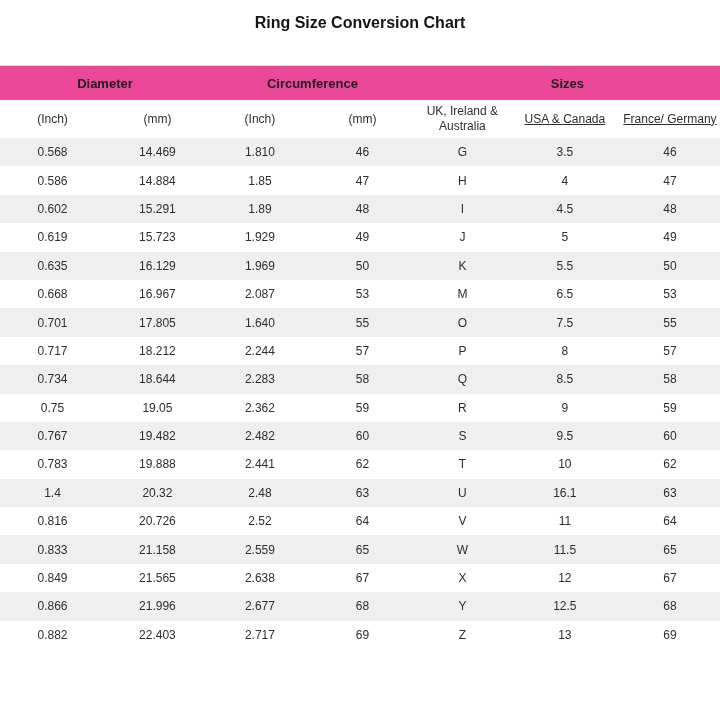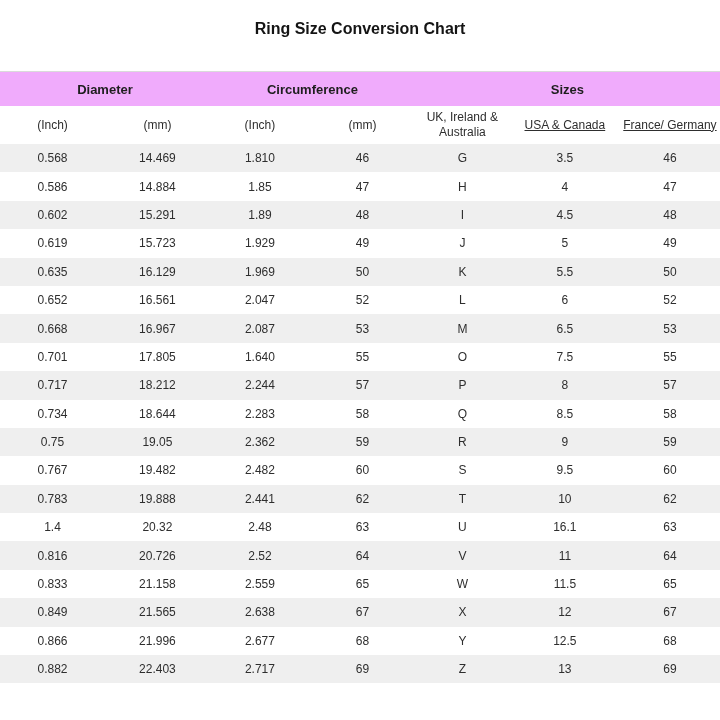--- a/index.html
+++ b/index.html
@@ -3,21 +3,21 @@
 <meta charset="utf-8">
 <style>
   html, body { margin: 0; padding: 0; background: #ffffff; }
   body {
     width: 720px;
     font-family: "Liberation Sans", sans-serif;
     color: #2e2e2e;
   }
   .page { width: 720px; }
   .title {
-    margin: 7px;
+    margin: 1px;
     padding: 12px 0 0 0;
     text-align: center;
     font-size: 16px;
     line-height: 20px;
     font-weight: 700;
     color: #141414;
   }
   table.chart {
     width: 100%;
     margin-top: 32px;
@@ -26,21 +26,21 @@
     border-top: 1px solid #dadada;
   }
   th, td {
     text-align: center;
     vertical-align: middle;
     padding: 0 3px;
     font-weight: 400;
     overflow: hidden;
   }
   tr.group-row th {
-    background: #f0abfc;
+    background: #ec4899;
     height: 34px;
     font-size: 13px;
     font-weight: 700;
     color: #1e1e1e;
   }
   tr.cols-row th {
     background: #ffffff;
     height: 38px;
     font-size: 12px;
     line-height: 1.25;
@@ -128,29 +128,20 @@
         <tr>
           <td>0.635</td>
           <td>16.129</td>
           <td>1.969</td>
           <td>50</td>
           <td>K</td>
           <td>5.5</td>
           <td>50</td>
         </tr>
         <tr>
-          <td>0.652</td>
-          <td>16.561</td>
-          <td>2.047</td>
-          <td>52</td>
-          <td>L</td>
-          <td>6</td>
-          <td>52</td>
-        </tr>
-        <tr>
           <td>0.668</td>
           <td>16.967</td>
           <td>2.087</td>
           <td>53</td>
           <td>M</td>
           <td>6.5</td>
           <td>53</td>
         </tr>
         <tr>
           <td>0.701</td>

